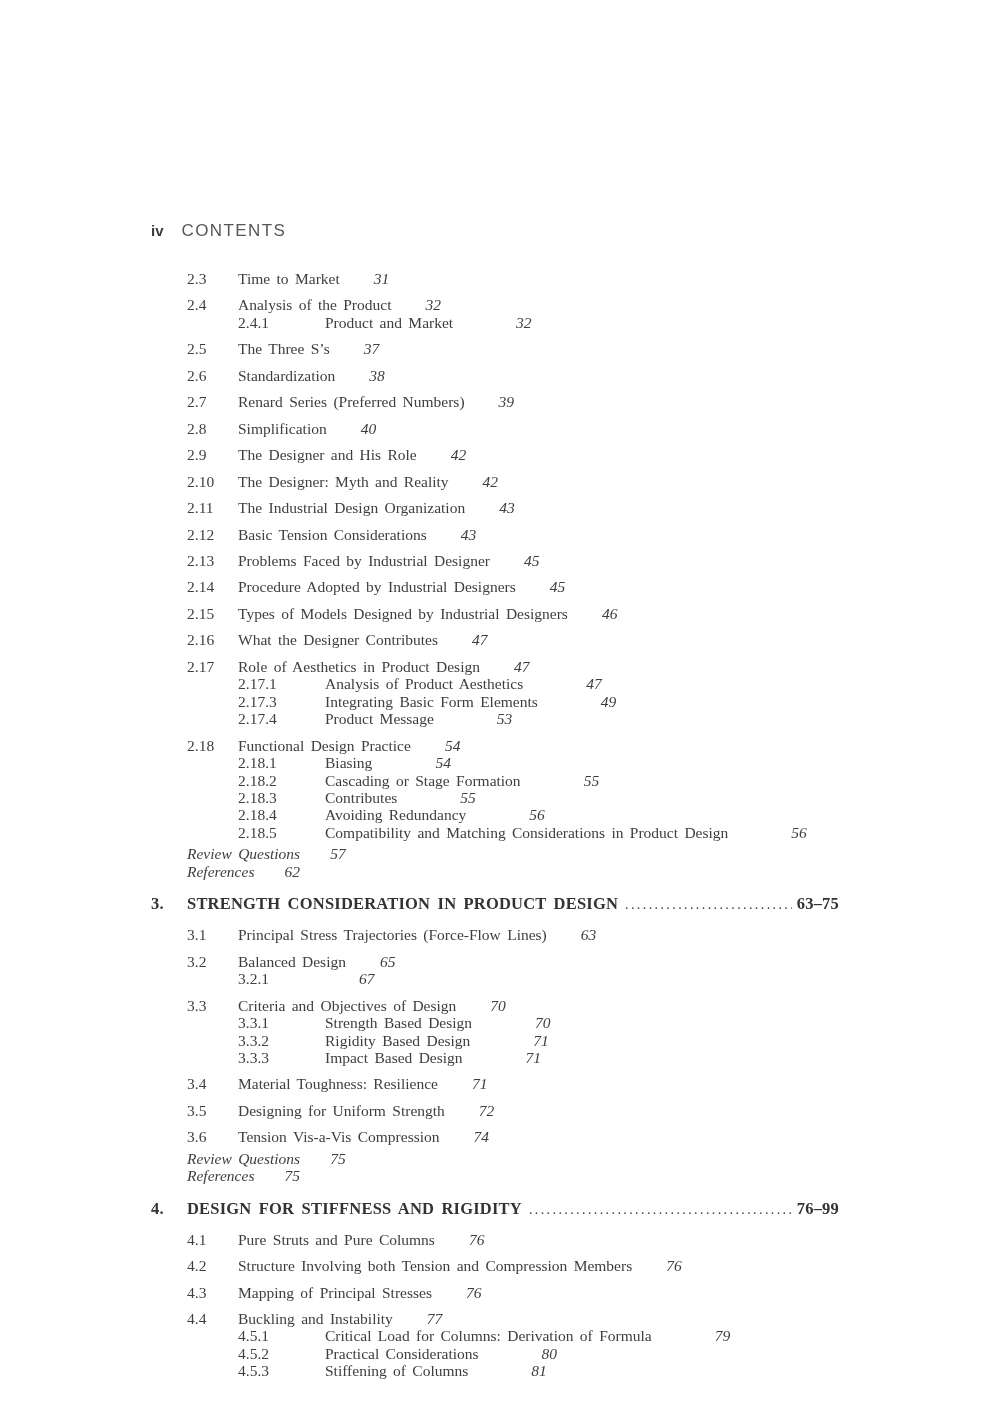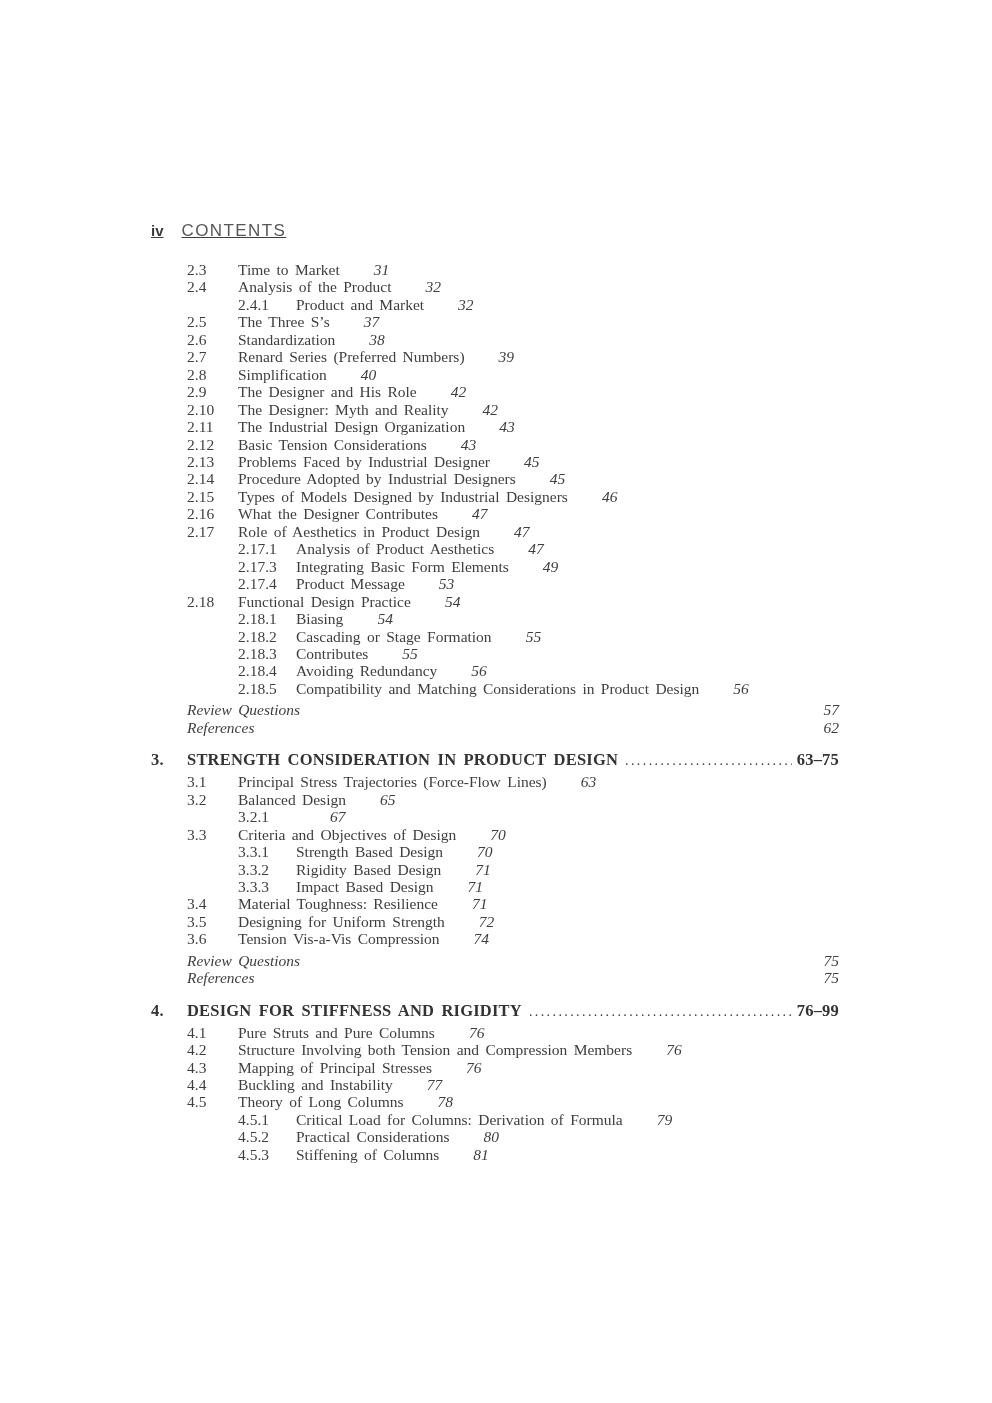--- a/index.html
+++ b/index.html
@@ -13,21 +13,20 @@
     overflow: hidden;
     margin: 0 auto;
   }
   .header {
     position: absolute;
     top: 221px;
     left: 151px;
     display: flex;
     align-items: baseline;
     font-family: "Liberation Sans", "DejaVu Sans", sans-serif;
-    text-decoration: underline;
   }
   .folio { font-weight: bold; font-size: 15px; color: #3c3b39; }
   .running-title {
     font-size: 17px;
     letter-spacing: 1.4px;
     margin-left: 18px;
     color: #595755;
   }
   .toc {
     position: absolute;
@@ -38,26 +37,26 @@
   .row {
     display: flex;
     align-items: baseline;
     line-height: 17.45px;
     font-size: 15.5px;
     word-spacing: 2.5px;
     white-space: nowrap;
   }
   .num { flex: 0 0 auto; }
   .lvl1 { padding-left: 36px; }
-  .lvl1 > .num { width: 51px; }
-  .lvl2 { padding-left: 87px; }
+  .lvl1 > .num { width: 51px; margin-top: 9px; }
+  .lvl2 { padding-left: 87px; gap: 29px; }
   .lvl2 > .num { width: 58px; }
   .title { flex: 0 0 auto; }
   .pg { margin-left: 34px; font-style: italic; }
-  .rq { padding-left: 36px; font-style: italic; justify-content: space-between; }
+  .rq { padding-left: 36px; font-style: italic; }
   .rq .pg { margin-left: 30px; }
   .rq-first { margin-top: 4px; }
   .chapter-block { margin-top: 14px; }
   .row.chapter {
     font-weight: bold;
     font-size: 16.5px;
     color: #353331;
     line-height: 20px;
     margin-bottom: 2px;
     letter-spacing: 0.2px;
@@ -309,25 +308,20 @@
         <div class="row lvl1">
           <span class="num">4.3</span>
           <span class="title">Mapping of Principal Stresses</span>
           <span class="pg">76</span>
         </div>
         <div class="row lvl1">
           <span class="num">4.4</span>
           <span class="title">Buckling and Instability</span>
           <span class="pg">77</span>
         </div>
-        <div class="row lvl1">
-          <span class="num">4.5</span>
-          <span class="title">Theory of Long Columns</span>
-          <span class="pg">78</span>
-        </div>
         <div class="row lvl2">
           <span class="num">4.5.1</span>
           <span class="title">Critical Load for Columns: Derivation of Formula</span>
           <span class="pg">79</span>
         </div>
         <div class="row lvl2">
           <span class="num">4.5.2</span>
           <span class="title">Practical Considerations</span>
           <span class="pg">80</span>
         </div>

